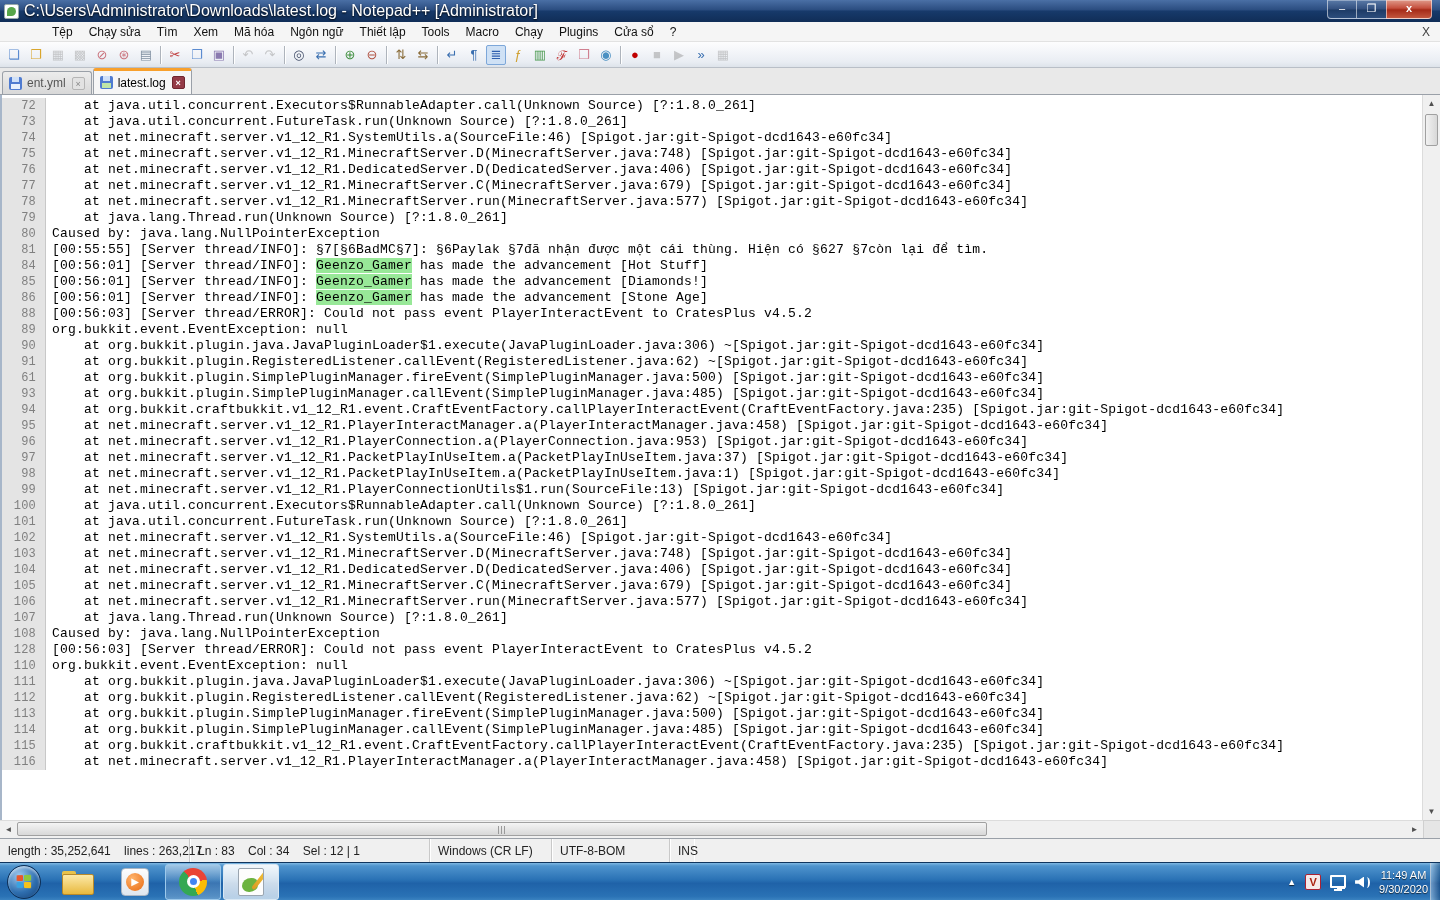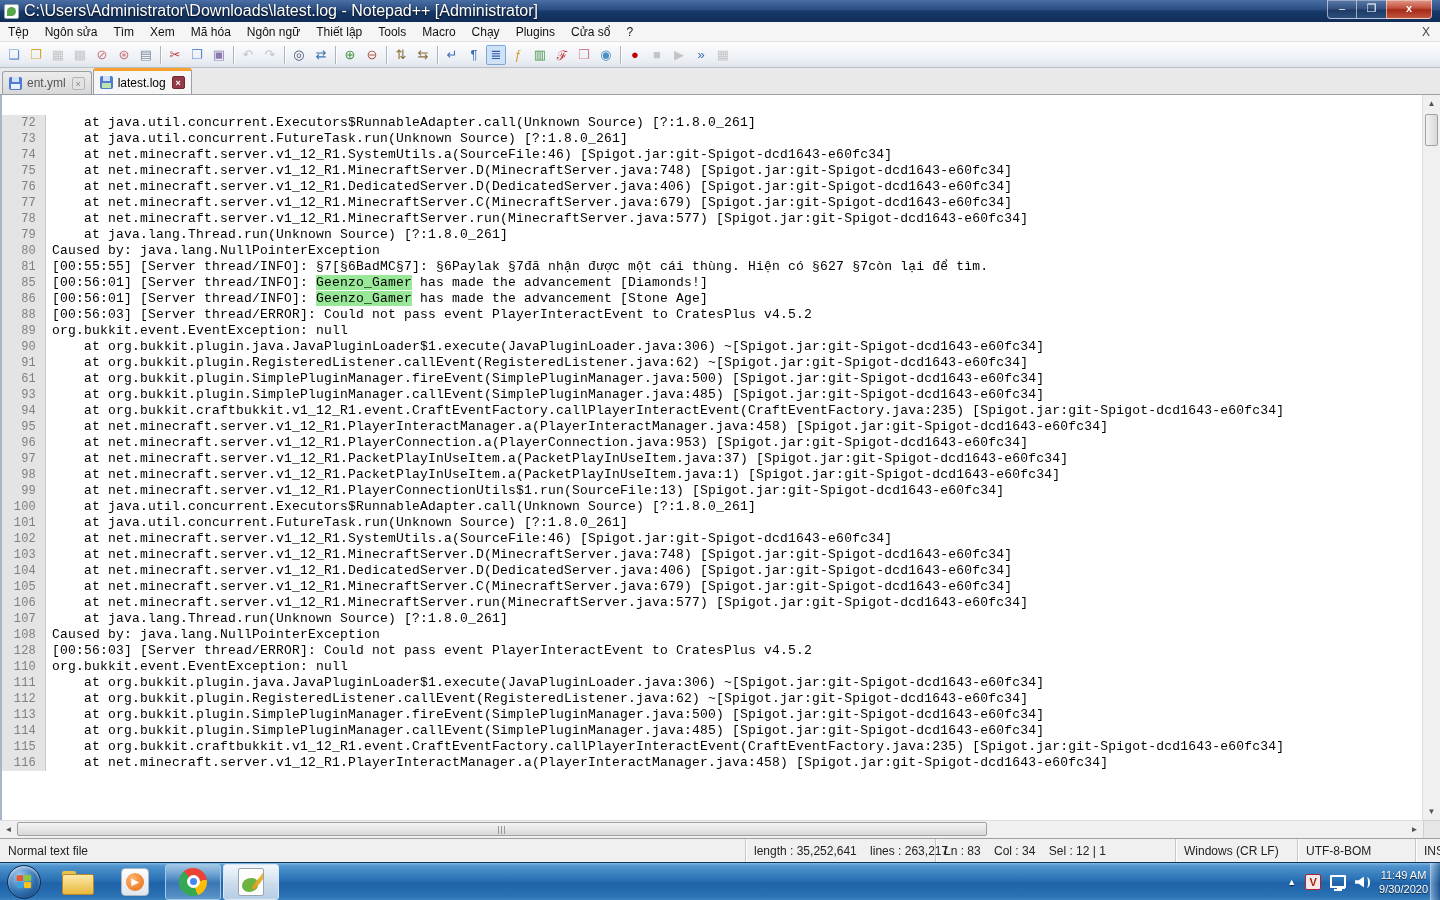--- a/index.html
+++ b/index.html
@@ -11,21 +11,21 @@
   .titlebar .app-icon { width:15px; height:15px; background:#fff; border:1px solid #9aa; border-radius:2px; position:relative; margin-right:5px; }
   .titlebar .app-icon::after { content:""; position:absolute; left:2px; top:2px; width:9px; height:9px; background:#57a64a; border-radius:50% 50% 50% 0; }
   .title-text { color:#fff; font-size:16px; text-shadow:0 1px 2px #000; white-space:nowrap; }
   .winbtns { position:absolute; right:8px; top:0; display:flex; }
   .winbtn { height:19px; border:1px solid rgba(255,255,255,.55); border-top:none; border-radius:0 0 4px 4px; margin-left:0; color:#fff; font-size:11px; line-height:17px; text-align:center; background:linear-gradient(180deg,#5a7aa8,#33507f 50%,#1d3b66 55%,#2c4d7c); box-shadow:inset 0 1px 0 rgba(255,255,255,.35); }
   .winbtn.min { width:30px; border-radius:0 0 0 4px; }
   .winbtn.restore { width:29px; border-left:none; border-right:none; border-radius:0; }
   .winbtn.close { width:46px; border-radius:0 0 4px 0; background:linear-gradient(180deg,#e09a8a,#c54f3d 45%,#a52A18 55%,#c2563e); font-weight:bold; }
 
   
-  .menubar { height:20px; flex:0 0 20px; background:#f5f5f5; display:flex; align-items:center; font-size:12px; color:#111; position:relative; border-bottom:1px solid #e2e2e2; }
+  .menubar { height:20px; flex:0 0 20px; background:#f5f5f5; display:flex; align-items:center; font-size:12px; color:#111; position:relative; border-bottom:1px solid #e2e2e2;padding-left:44px; }
   .menu-item { padding:2px 8px; cursor:default; }
   .menu-close-x { position:absolute; right:10px; color:#444; font-size:12px; }
 
   
   .toolbar { height:26px; flex:0 0 26px; background:linear-gradient(180deg,#fdfdfe,#e9edf3 80%,#dde3ea); border-bottom:1px solid #b9bfc7; display:flex; align-items:center; padding-left:3px; }
   .tbtn { width:20px; height:20px; margin:0 1px; display:flex; align-items:center; justify-content:center; font-size:13px; border:1px solid transparent; border-radius:2px; }
   .tbtn.active { background:#cfe1f5; border-color:#7da7d9; }
   .tbtn.disabled { opacity:.45; filter:grayscale(1); }
   .tsep { width:1px; height:18px; background:#aeb4bc; margin:0 3px; box-shadow:1px 0 0 #fff; }
 
@@ -36,21 +36,21 @@
   .tab .floppy { width:13px; height:13px; background:#4f7bd0; border-radius:2px; position:relative; margin-right:5px; }
   .tab .floppy::before { content:""; position:absolute; left:3px; top:0; width:7px; height:5px; background:#cfe0f8; }
   .tab .floppy::after { content:""; position:absolute; left:2px; bottom:1px; width:9px; height:5px; background:#e8f0fc; }
   .tab.active .floppy::after { background:#bfe6a8; }
   .tab .tab-x { margin-left:6px; width:13px; height:13px; font-size:9px; line-height:12px; text-align:center; color:#888; border:1px solid #b5b5b5; border-radius:2px; background:#e2e2e2; }
   .tab.active .tab-x { background:#943b47; border-color:#6f2730; color:#fff; font-weight:bold; }
 
   
   .editorwrap { flex:1 1 auto; display:flex; flex-direction:column; position:relative; background:#fff; }
   .editor { flex:1 1 auto; display:flex; overflow:hidden; position:relative; border-left:2px solid #a7b6c9; }
-  .code-area { flex:1 1 auto; overflow:hidden; padding-top:20px; font-family:"Liberation Mono","DejaVu Sans Mono",monospace; font-size:13px; letter-spacing:.2px; }
+  .code-area { flex:1 1 auto; overflow:hidden; padding-top:3px; font-family:"Liberation Mono","DejaVu Sans Mono",monospace; font-size:13px; letter-spacing:.2px; }
   .row { display:flex; height:16px; line-height:16px; white-space:pre; }
   .row .gut { flex:0 0 44px; background:#e4e4e4; color:#808080; text-align:right; padding-right:9px; font-size:12px; border-right:1px solid #c8c8c8; }
   .row .txt { padding-left:6px; color:#000; }
   .row.cur .txt-bg { background:#e8e8ff; }
   .txt-bg { display:inline-block; min-width:1379px; }
   .hl { background:#98e898; }
   .sel { background:#55bb55; outline:1px solid #8a8a8a; border-left:1px solid #000; }
 
   
   .vscroll { flex:0 0 17px; background:#f0f0f0; border-left:1px solid #dcdcdc; display:flex; flex-direction:column; align-items:center; }
@@ -114,21 +114,21 @@
     <div class="winbtns">
       <div class="winbtn min">–</div>
       <div class="winbtn restore">❐</div>
       <div class="winbtn close">x</div>
     </div>
   </div>
 
   <div class="menubar">
     <span style="display:flex;">
         <span class="menu-item">Tệp</span>
-        <span class="menu-item">Ngôn sửa</span>
+        <span class="menu-item">Chạy sửa</span>
         <span class="menu-item">Tìm</span>
         <span class="menu-item">Xem</span>
         <span class="menu-item">Mã hóa</span>
         <span class="menu-item">Ngôn ngữ</span>
         <span class="menu-item">Thiết lập</span>
         <span class="menu-item">Tools</span>
         <span class="menu-item">Macro</span>
         <span class="menu-item">Chạy</span>
         <span class="menu-item">Plugins</span>
         <span class="menu-item">Cửa sổ</span>
@@ -197,20 +197,21 @@
           <div class="row"><span class="gut">72</span><span class="txt"><span class="txt-bg">    at java.util.concurrent.Executors$RunnableAdapter.call(Unknown Source) [?:1.8.0_261]</span></span></div>
           <div class="row"><span class="gut">73</span><span class="txt"><span class="txt-bg">    at java.util.concurrent.FutureTask.run(Unknown Source) [?:1.8.0_261]</span></span></div>
           <div class="row"><span class="gut">74</span><span class="txt"><span class="txt-bg">    at net.minecraft.server.v1_12_R1.SystemUtils.a(SourceFile:46) [Spigot.jar:git-Spigot-dcd1643-e60fc34]</span></span></div>
           <div class="row"><span class="gut">75</span><span class="txt"><span class="txt-bg">    at net.minecraft.server.v1_12_R1.MinecraftServer.D(MinecraftServer.java:748) [Spigot.jar:git-Spigot-dcd1643-e60fc34]</span></span></div>
           <div class="row"><span class="gut">76</span><span class="txt"><span class="txt-bg">    at net.minecraft.server.v1_12_R1.DedicatedServer.D(DedicatedServer.java:406) [Spigot.jar:git-Spigot-dcd1643-e60fc34]</span></span></div>
           <div class="row"><span class="gut">77</span><span class="txt"><span class="txt-bg">    at net.minecraft.server.v1_12_R1.MinecraftServer.C(MinecraftServer.java:679) [Spigot.jar:git-Spigot-dcd1643-e60fc34]</span></span></div>
           <div class="row"><span class="gut">78</span><span class="txt"><span class="txt-bg">    at net.minecraft.server.v1_12_R1.MinecraftServer.run(MinecraftServer.java:577) [Spigot.jar:git-Spigot-dcd1643-e60fc34]</span></span></div>
           <div class="row"><span class="gut">79</span><span class="txt"><span class="txt-bg">    at java.lang.Thread.run(Unknown Source) [?:1.8.0_261]</span></span></div>
           <div class="row"><span class="gut">80</span><span class="txt"><span class="txt-bg">Caused by: java.lang.NullPointerException</span></span></div>
           <div class="row"><span class="gut">81</span><span class="txt"><span class="txt-bg">[00:55:55] [Server thread/INFO]: §7[§6BadMC§7]: §6Paylak §7đã nhận được một cái thùng. Hiện có §627 §7còn lại để tìm.</span></span></div>
+          <div class="row"><span class="gut">84</span><span class="txt"><span class="txt-bg">[00:56:01] [Server thread/INFO]: <span class="hl">Geenzo_Gamer</span> has made the advancement [Hot Stuff]</span></span></div>
           <div class="row"><span class="gut">85</span><span class="txt"><span class="txt-bg">[00:56:01] [Server thread/INFO]: <span class="hl">Geenzo_Gamer</span> has made the advancement [Diamonds!]</span></span></div>
           <div class="row"><span class="gut">86</span><span class="txt"><span class="txt-bg">[00:56:01] [Server thread/INFO]: <span class="hl">Geenzo_Gamer</span> has made the advancement [Stone Age]</span></span></div>
           <div class="row"><span class="gut">88</span><span class="txt"><span class="txt-bg">[00:56:03] [Server thread/ERROR]: Could not pass event PlayerInteractEvent to CratesPlus v4.5.2</span></span></div>
           <div class="row"><span class="gut">89</span><span class="txt"><span class="txt-bg">org.bukkit.event.EventException: null</span></span></div>
           <div class="row"><span class="gut">90</span><span class="txt"><span class="txt-bg">    at org.bukkit.plugin.java.JavaPluginLoader$1.execute(JavaPluginLoader.java:306) ~[Spigot.jar:git-Spigot-dcd1643-e60fc34]</span></span></div>
           <div class="row"><span class="gut">91</span><span class="txt"><span class="txt-bg">    at org.bukkit.plugin.RegisteredListener.callEvent(RegisteredListener.java:62) ~[Spigot.jar:git-Spigot-dcd1643-e60fc34]</span></span></div>
           <div class="row"><span class="gut">61</span><span class="txt"><span class="txt-bg">    at org.bukkit.plugin.SimplePluginManager.fireEvent(SimplePluginManager.java:500) [Spigot.jar:git-Spigot-dcd1643-e60fc34]</span></span></div>
           <div class="row"><span class="gut">93</span><span class="txt"><span class="txt-bg">    at org.bukkit.plugin.SimplePluginManager.callEvent(SimplePluginManager.java:485) [Spigot.jar:git-Spigot-dcd1643-e60fc34]</span></span></div>
           <div class="row"><span class="gut">94</span><span class="txt"><span class="txt-bg">    at org.bukkit.craftbukkit.v1_12_R1.event.CraftEventFactory.callPlayerInteractEvent(CraftEventFactory.java:235) [Spigot.jar:git-Spigot-dcd1643-e60fc34]</span></span></div>
           <div class="row"><span class="gut">95</span><span class="txt"><span class="txt-bg">    at net.minecraft.server.v1_12_R1.PlayerInteractManager.a(PlayerInteractManager.java:458) [Spigot.jar:git-Spigot-dcd1643-e60fc34]</span></span></div>
@@ -247,21 +248,20 @@
       <div class="hscroll">
         <div class="harrow">◄</div>
         <div class="hthumb"></div>
         <div class="harrow right">►</div>
       </div>
       <div class="corner"></div>
     </div>
   </div>
 
   <div class="statusbar">
-    <div class="spanel grow">Normal text file</div>
     <div class="spanel" style="width:190px;">length : 35,252,641    lines : 263,217</div>
     <div class="spanel" style="width:240px;">Ln : 83    Col : 34    Sel : 12 | 1</div>
     <div class="spanel" style="width:122px;">Windows (CR LF)</div>
     <div class="spanel" style="width:118px;">UTF-8-BOM</div>
     <div class="spanel" style="width:24px; border-right:none;">INS</div>
   </div>
 
   <div class="taskbar">
     <div class="orb">
       <div class="orb-circle">

